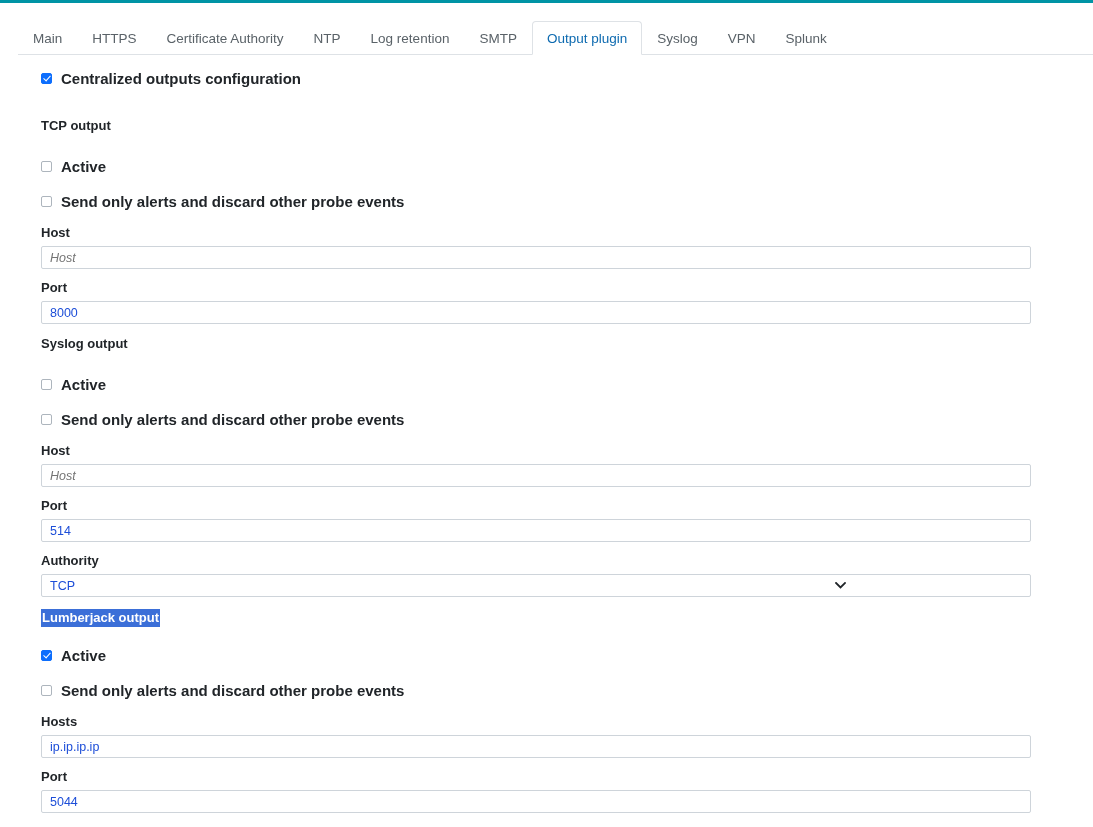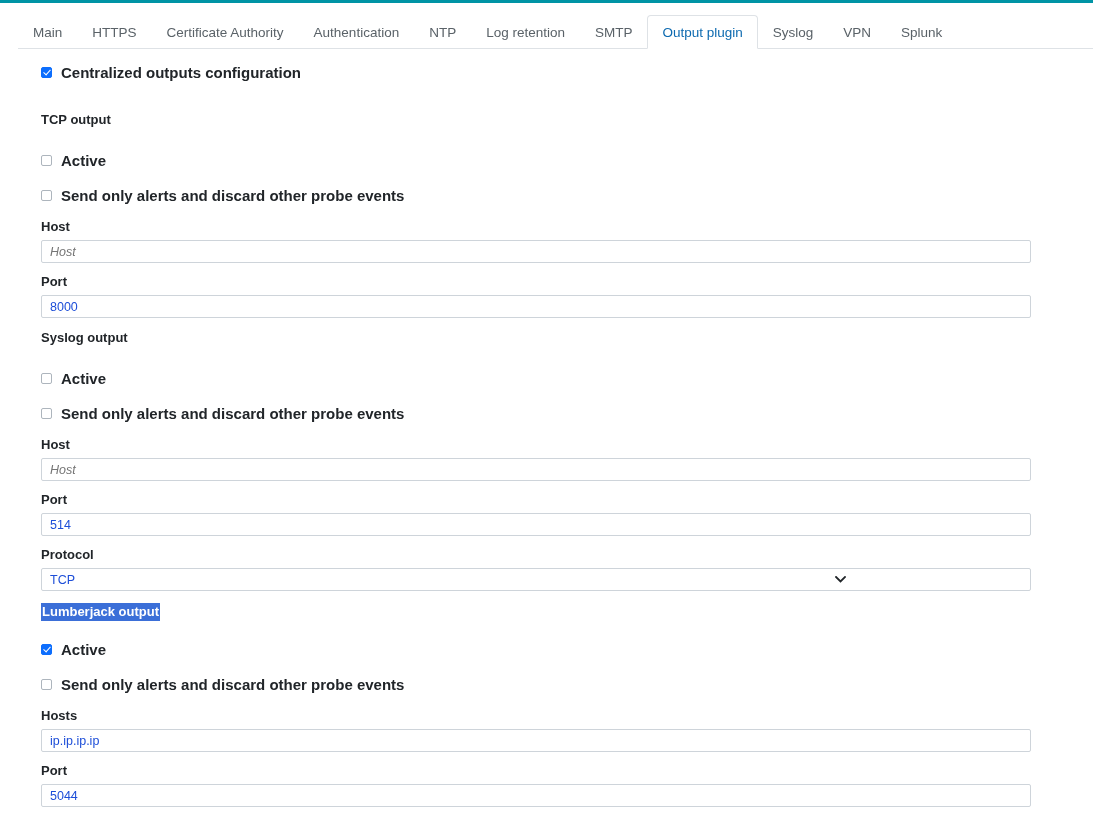--- a/index.html
+++ b/index.html
@@ -20,21 +20,21 @@
   
   .top-accent {
     height: 3px;
     width: 100%;
     background: #0094a5;
   }
 
   
   .tabstrip {
     position: relative;
-    height: 46px;
+    height: 52px;
     padding-left: 18px;
     box-sizing: border-box;
   }
   .tabstrip-border {
     position: absolute;
     left: 18px;
     right: 0;
     bottom: 0;
     height: 1px;
     background: #dee2e6;
@@ -191,21 +191,20 @@
 <body>
 
 <div class="top-accent"></div>
 
 <div class="tabstrip">
   <div class="tabstrip-border"></div>
   <div class="tabs">
     <div class="tab">Main</div>
     <div class="tab">HTTPS</div>
     <div class="tab">Certificate Authority</div>
-    <div class="tab">Authentication</div>
     <div class="tab">NTP</div>
     <div class="tab">Log retention</div>
     <div class="tab">SMTP</div>
     <div class="tab active">Output plugin</div>
     <div class="tab">Syslog</div>
     <div class="tab">VPN</div>
     <div class="tab">Splunk</div>
   </div>
 </div>
 
@@ -270,21 +269,21 @@
   <label class="field-label">Host</label>
   <input class="input placeholder-shown" type="text" placeholder="Host" value="" style="">
 
   <div class="sp-12"></div>
 
   <label class="field-label">Port</label>
   <input class="input" type="text" value="514" style="">
 
   <div class="sp-12"></div>
 
-  <label class="field-label">Protocol</label>
+  <label class="field-label">Authority</label>
   <div class="select-wrap">
     <input class="input" type="text" readonly="" value="TCP" style="">
     <span class="chevron">
       <svg width="11" height="7" viewBox="0 0 11 7" aria-hidden="true">
         <path d="M1 1 L5.5 5.5 L10 1" fill="none" stroke="#212529" stroke-width="1.8" stroke-linecap="square"></path>
       </svg>
     </span>
   </div>
 
   <div class="sp-12"></div>

